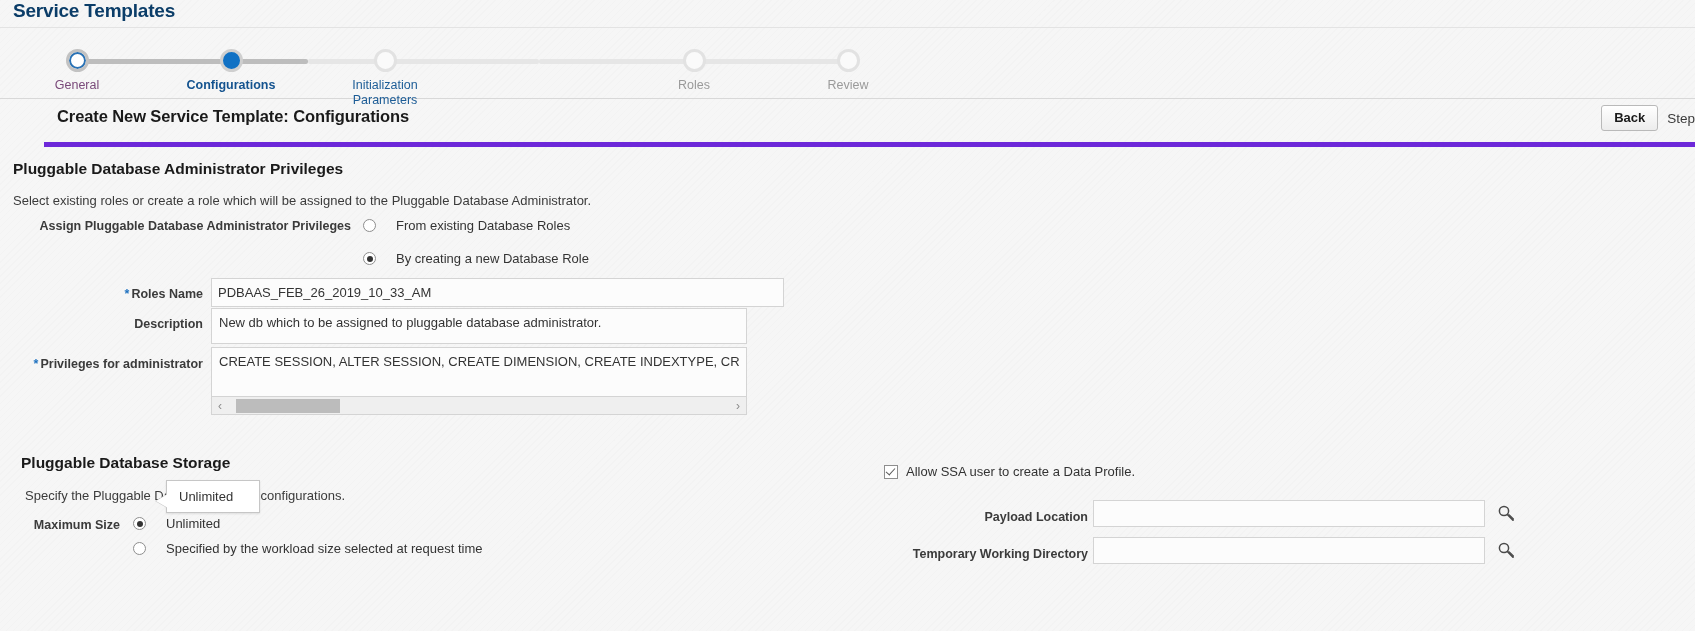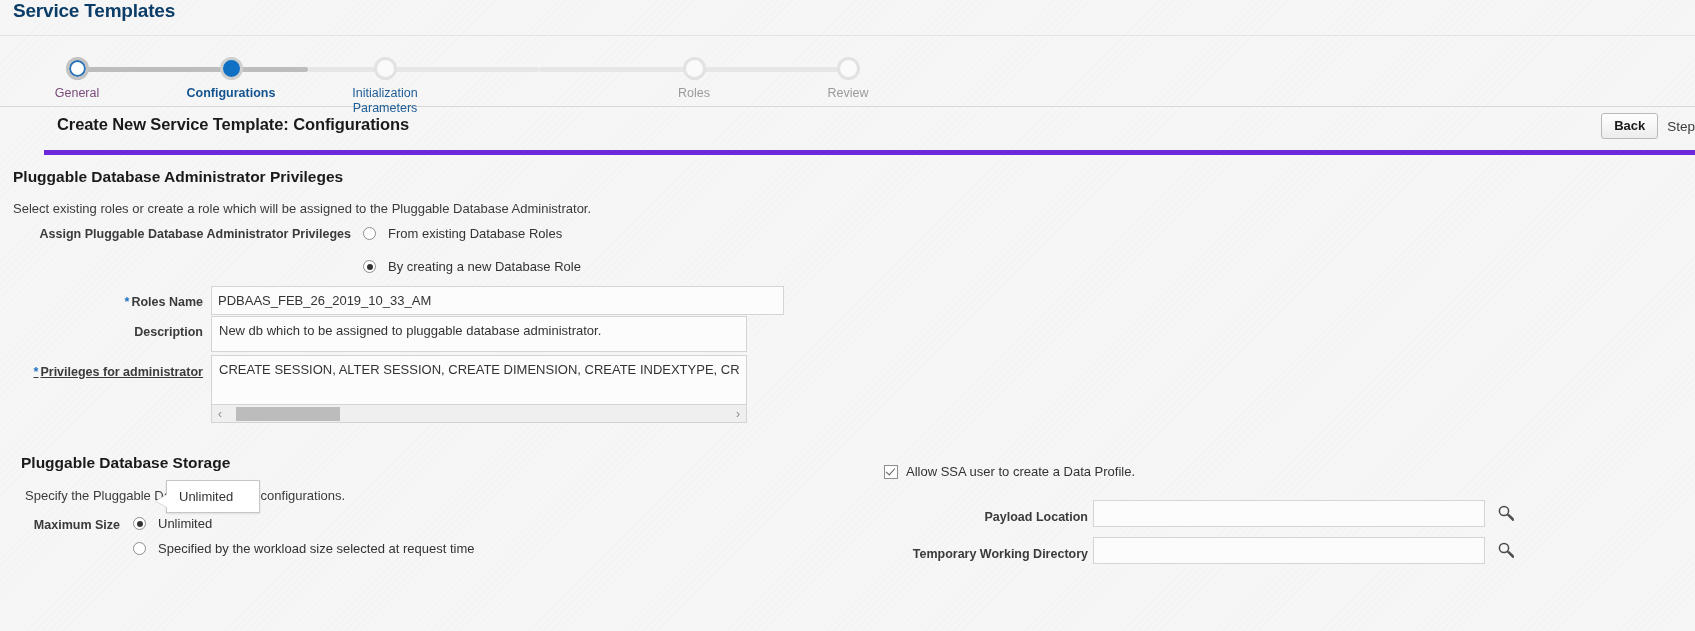--- a/index.html
+++ b/index.html
@@ -42,21 +42,21 @@
     line-height: 26px;
     letter-spacing: -0.2px;
   }
 
   
   .train-wrap {
     position: relative;
     height: 70px;
     border-top: 1px solid #e3e3e3;
     border-bottom: 1px solid #d8d8d8;
-    margin-top: 11px;
+    margin-top: 3px;
     background: transparent;
     text-decoration: underline;
   }
   .train {
     position: relative;
     height: 70px;
   }
   .train-step {
     position: absolute;
     top: 0;
@@ -169,21 +169,21 @@
     white-space: nowrap;
   }
   .req-star {
     color: #1f72c0;
     font-weight: bold;
     margin-right: 2px;
   }
   .radio-line {
     display: flex;
     align-items: center;
-    gap: 12px;
+    gap: 20px;
   }
   .radio {
     width: 13px;
     height: 13px;
     border-radius: 50%;
     border: 1px solid #8e8e8e;
     background: #ffffff;
     box-sizing: border-box;
     position: relative;
     flex: none;
@@ -385,21 +385,21 @@
     </div>
 
     <div style="position:absolute; left:0px; top:140px; width:203px; text-align:right;" class="form-label">
       <span class="req-star">*</span><span>Roles Name</span>
     </div>
     <input class="text-field" style="position: absolute; left: 211px; top: 131px; width: 573px; height: 29px;" value="PDBAAS_FEB_26_2019_10_33_AM">
 
     <div style="position:absolute; left:0px; top:170px; width:203px; text-align:right;" class="form-label">Description</div>
     <div class="text-area" style="position:absolute; left:211px; top:161px; width:536px; height:36px;">New db which to be assigned to pluggable database administrator.</div>
 
-    <div style="position:absolute; left:0px; top:210px; width:203px; text-align:right;text-decoration:underline;" class="form-label">
+    <div style="position:absolute; left:0px; top:210px; width:203px; text-align:right;" class="form-label">
       <span class="req-star">*</span><span>Privileges for administrator</span>
     </div>
     <div class="text-area" style="position:absolute; left:211px; top:200px; width:536px; height:50px;">CREATE SESSION, ALTER SESSION, CREATE DIMENSION, CREATE INDEXTYPE, CR</div>
     <div class="hscroll" style="position:absolute; left:211px; top:250px; width:536px;">
       <div class="hscroll-arrow">‹</div>
       <div class="hscroll-track">
         <div class="hscroll-thumb"></div>
       </div>
       <div class="hscroll-arrow">›</div>
     </div>

